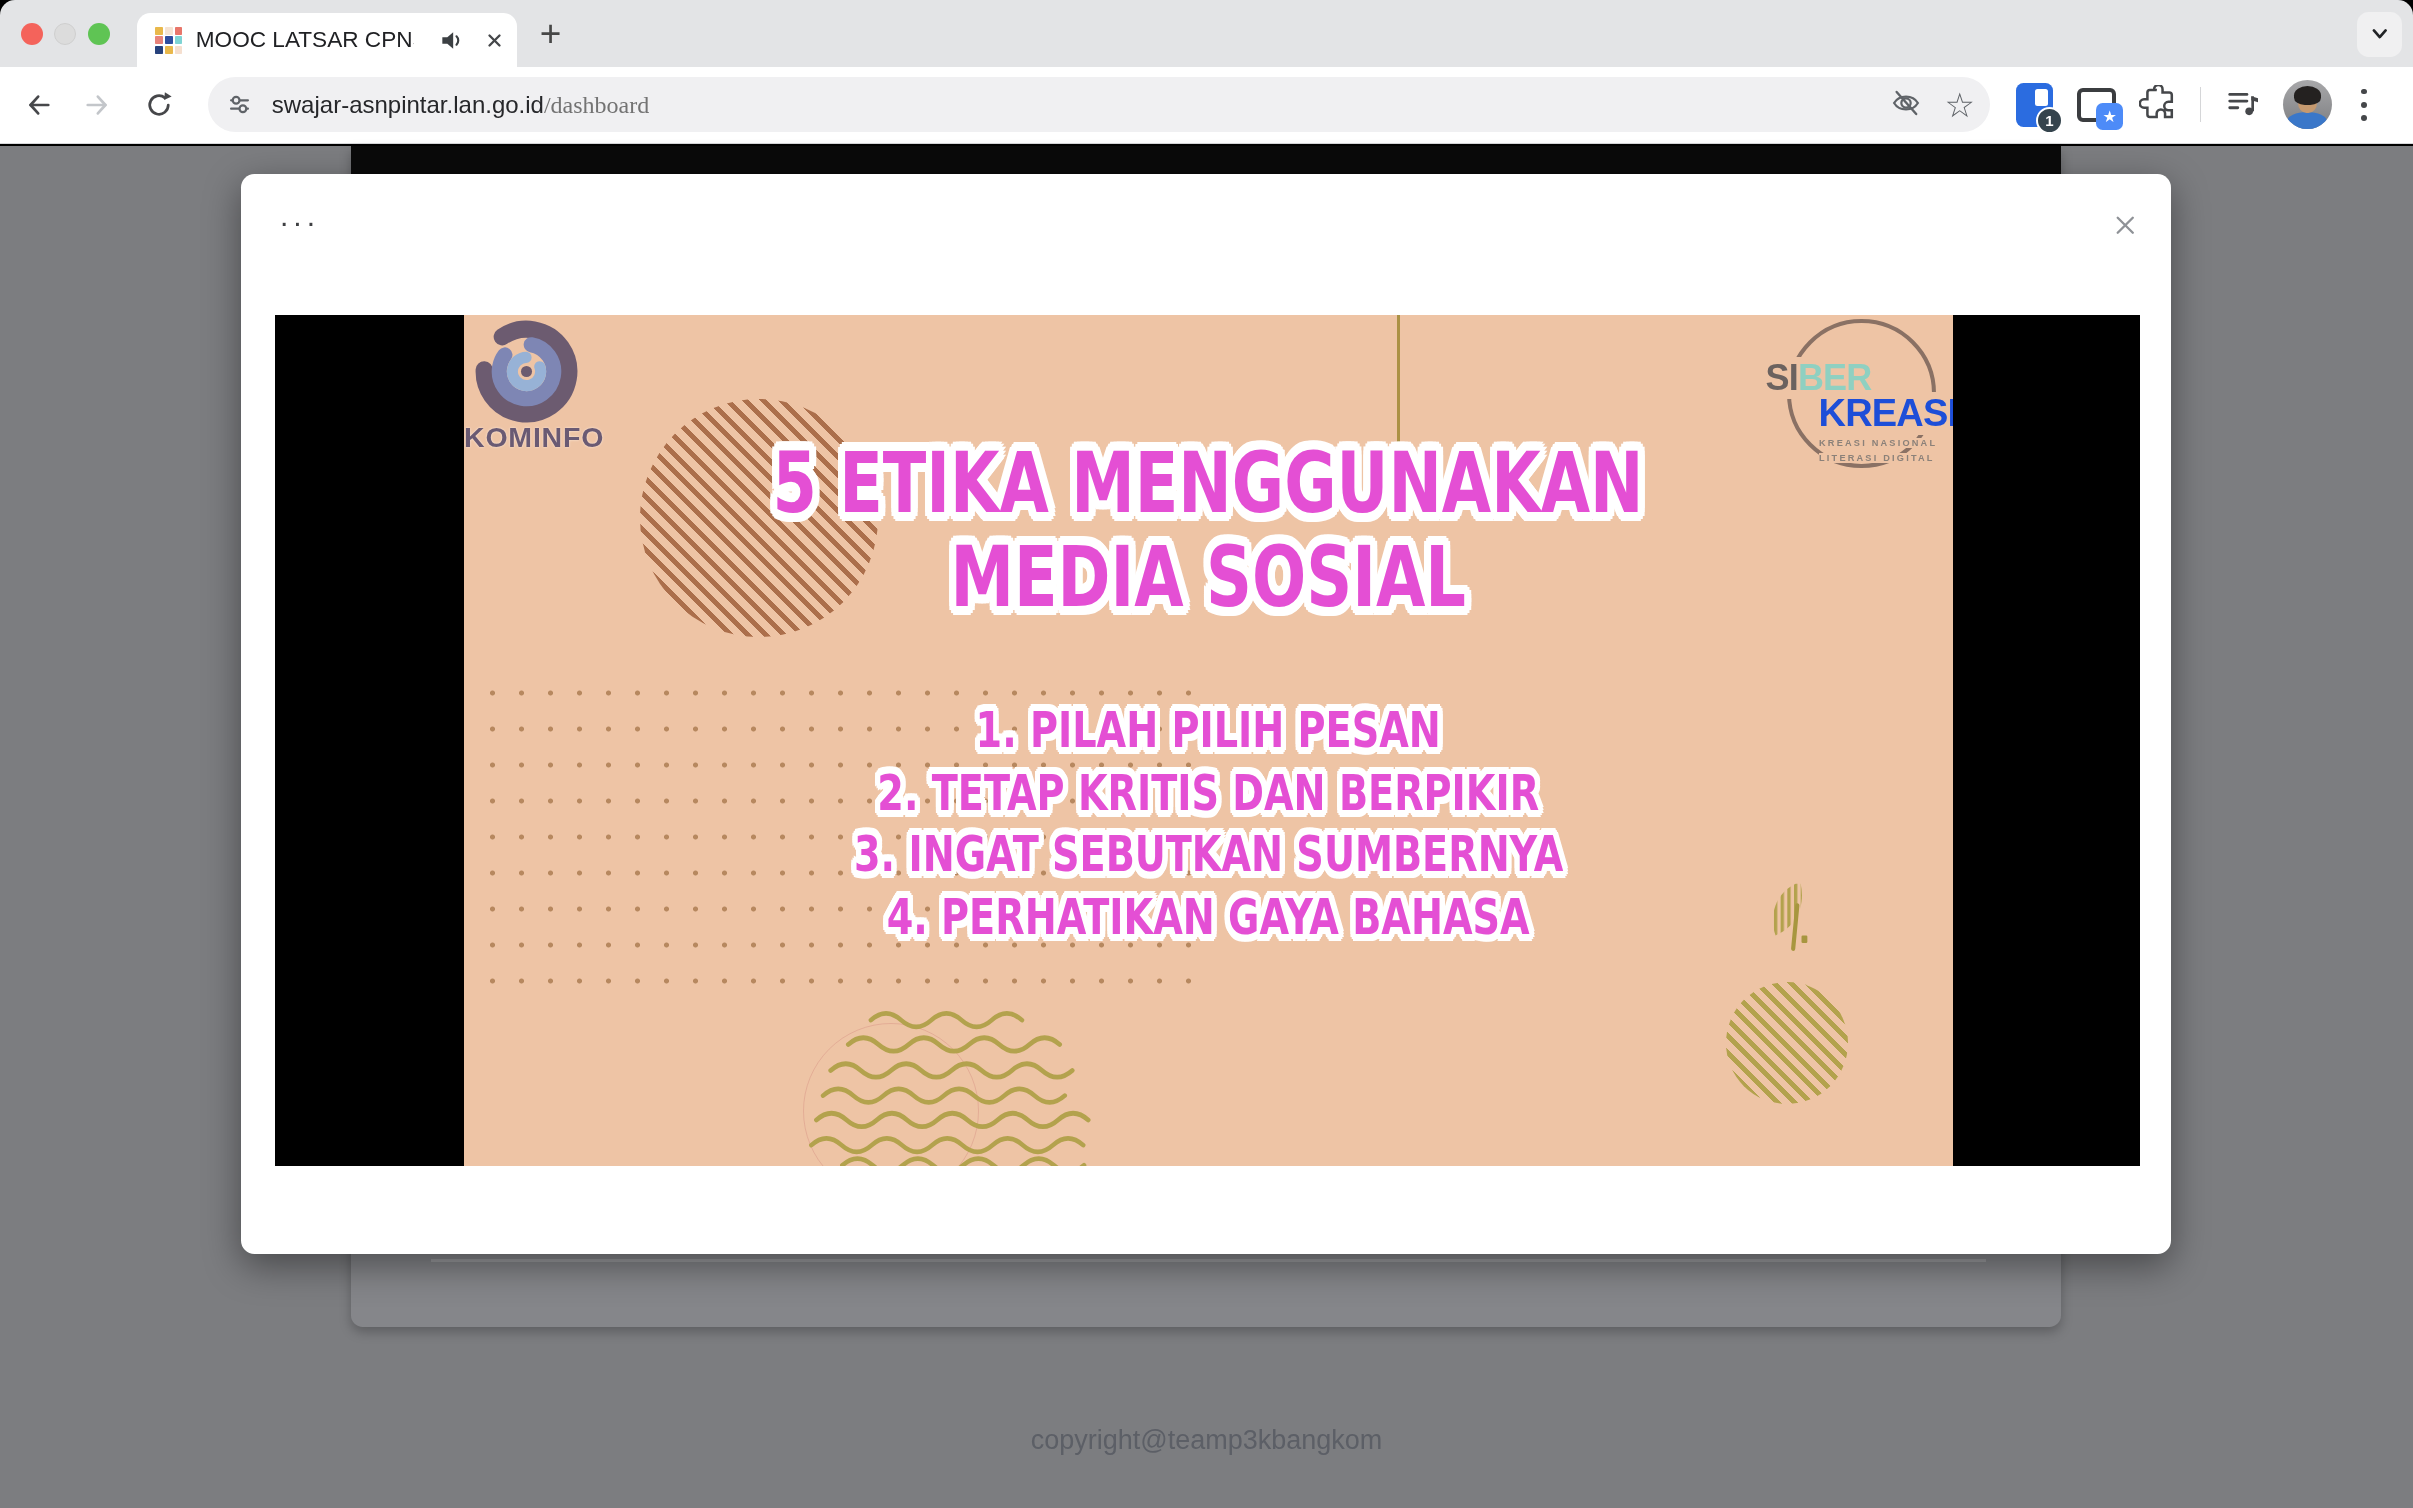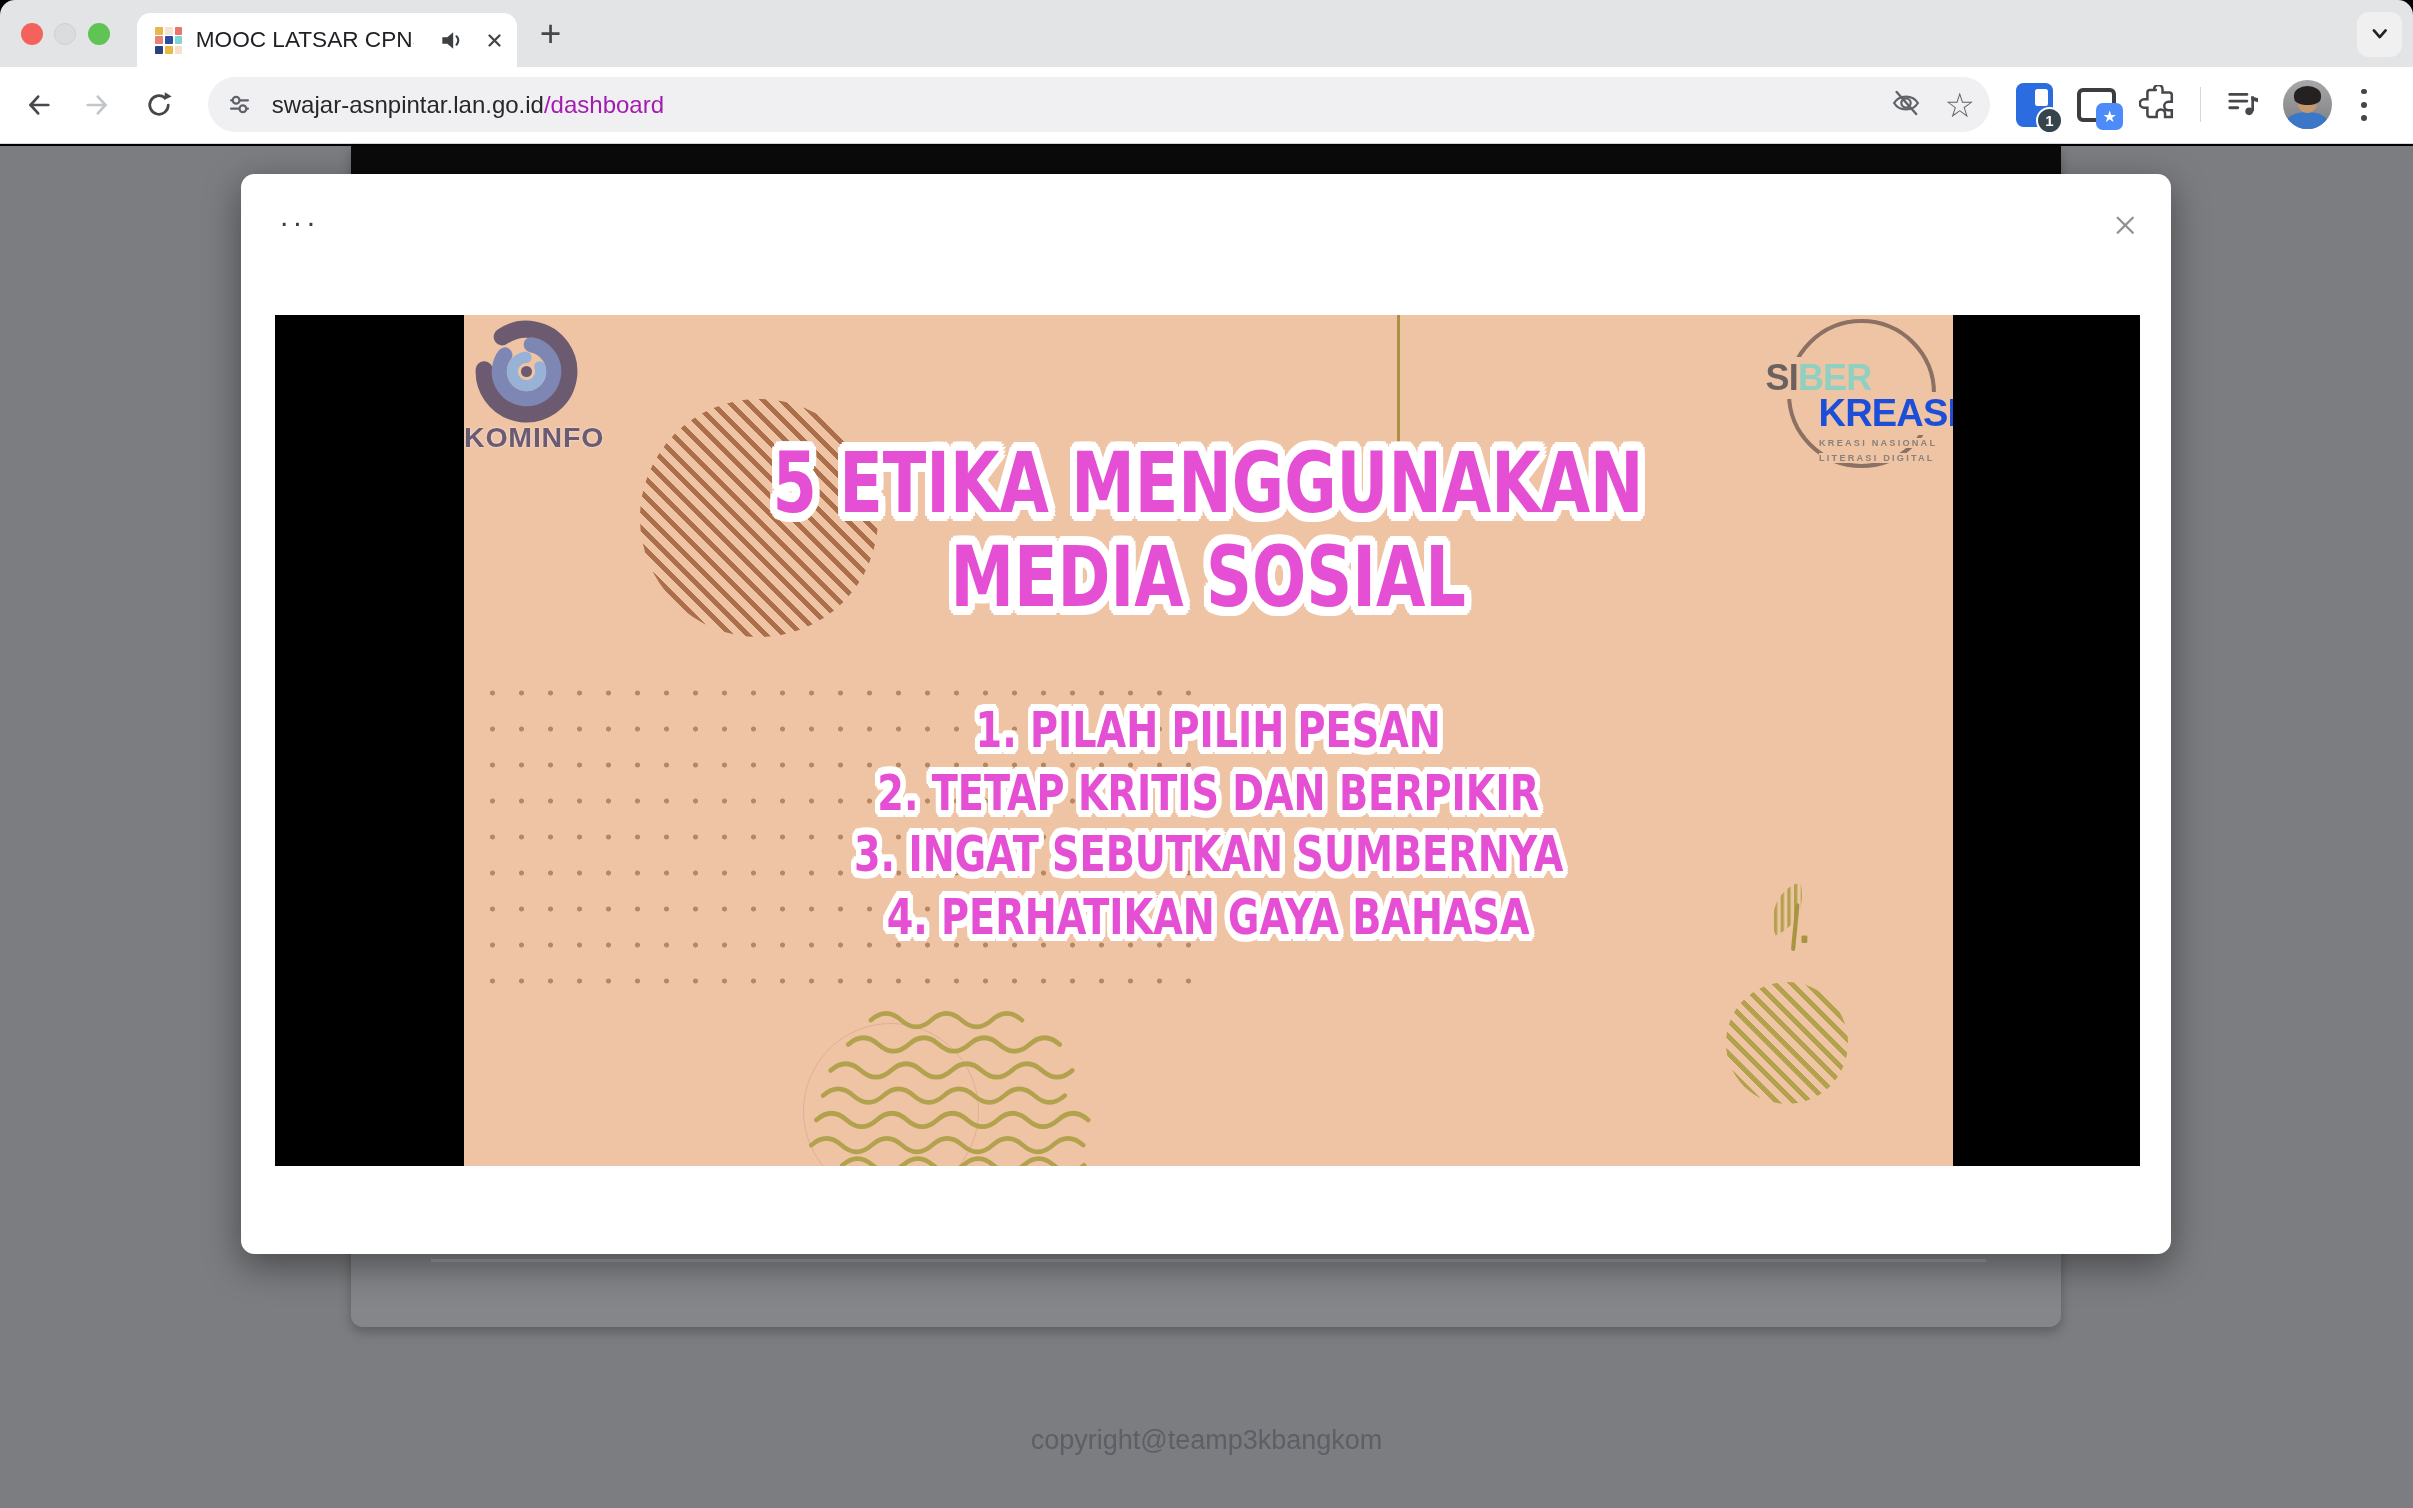--- a/index.html
+++ b/index.html
@@ -33,21 +33,21 @@
 
   .toolbar { position:absolute; left:0; top:67px; width:2413px; height:77px; background:#ffffff;
              border-bottom:1.7px solid #d8d9db; }
   .navicon { position:absolute; top:8.4px; width:59px; height:59px; display:flex;
              align-items:center; justify-content:center; border-radius:50%; }
   .omnibox { position:absolute; left:208px; top:10px; width:1782px; height:55px;
              background:#f0f0f2; border-radius:28px; display:flex; align-items:center; }
   .tune-wrap { margin-left:18.4px; display:flex; }
   .url { margin-left:18.4px; font-size:24px; white-space:nowrap; }
   .url .domain { color:#26272a; }
-  .url .path   { color:#a21caf; }
+  .url .path   { color:#737373;font-family:Liberation Serif, serif; }
   .omni-right { position:absolute; right:15px; top:0; height:55px; display:flex;
                 align-items:center; gap:22px; }
   .ext-row { position:absolute; top:8.4px; left:2016px; height:59px; display:flex;
              align-items:center; gap:23.5px; }
   .ext-blue { position:relative; width:37px; height:44px; background:#2b6ce0; border-radius:7.5px; }
   .ext-blue .pg { position:absolute; right:5px; top:5.9px; width:12.6px; height:17px; background:#fff; border-radius:2.5px; }
   .ext-badge { position:absolute; right:-10px; bottom:-6.7px; width:27px; height:27px; border-radius:50%;
                background:#35444d; border:2.5px solid #fff; color:#fff; font-size:15px; font-weight:bold;
                display:flex; align-items:center; justify-content:center; }
   .ext-tabstar { position:relative; width:39px; height:34px; border:4.2px solid #3b3d40; border-radius:5.9px; }

